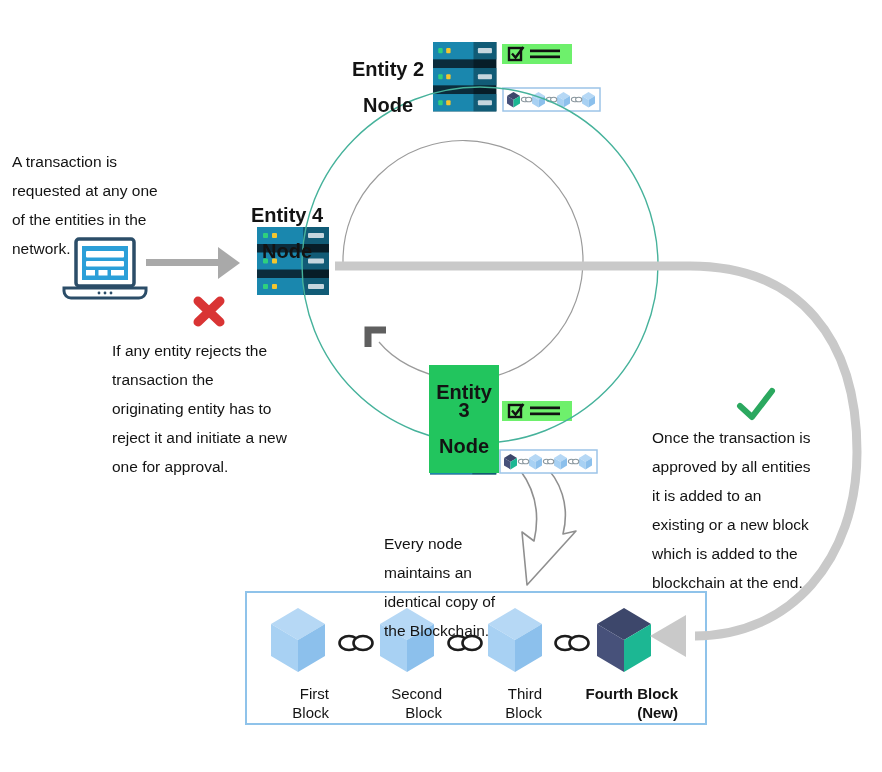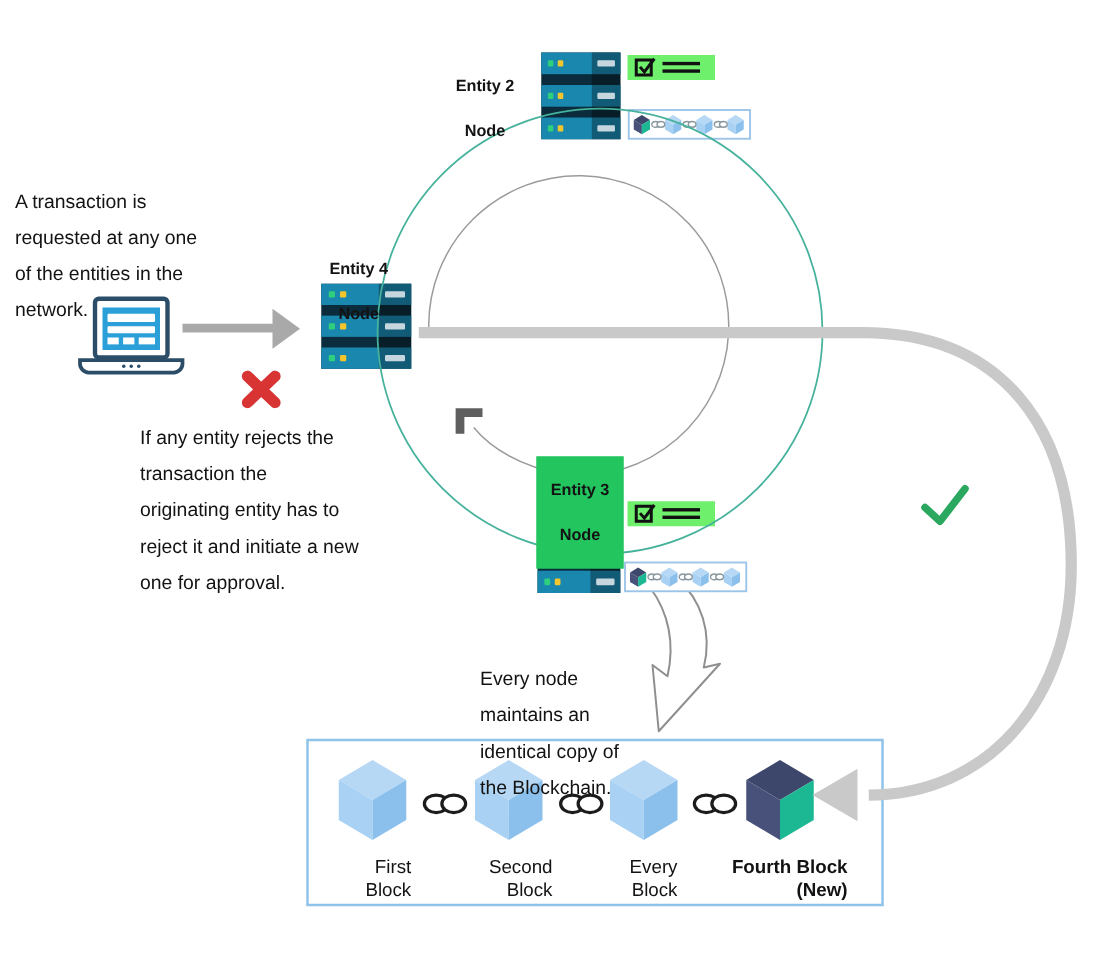--- a/index.html
+++ b/index.html
@@ -1,20 +1,20 @@
 <!DOCTYPE html>
 <html><head>
 <meta charset="utf-8">
 <style>
   html,body{margin:0;padding:0;background:#fff;}
   #stage{position:relative;width:882px;height:772px;background:#fff;overflow:hidden;
          font-family:"Liberation Sans",sans-serif;color:#131313;}
   #gfx{position:absolute;left:0;top:0;}
   .txt{position:absolute;font-size:15.5px;line-height:29px;text-align:left;white-space:pre-line;}
-  .elabel{position:absolute;font-size:13px;line-height:18px;font-weight:bold;text-align:center;white-space:pre-line;}
+  .elabel{position:absolute;font-size:20px;line-height:18px;font-weight:bold;text-align:center;white-space:pre-line;}
   .elabel.bg{background:#22c55e;}
   .blabel{position:absolute;font-size:15px;line-height:19px;text-align:right;white-space:pre-line;}
   .btitle{position:absolute;font-size:16px;font-weight:bold;text-align:center;}
 </style>
 </head>
 <body>
 
 <div id="stage">
 
 <svg id="gfx" width="882" height="772" viewBox="0 0 882 772">
@@ -149,37 +149,43 @@
 network.</div>
   <div class="txt" style="left:112px;top:336px;width:200px;">If any entity rejects the
 transaction the
 originating entity has to
 reject it and initiate a new
 one for approval.</div>
   <div class="txt" style="left:384px;top:487px;width:135px;margin-top:42px;">Every node
 maintains an
 identical copy of
 the Blockchain.</div>
+  <div class="txt" style="left:652px;top:423px;width:196px;">Once the transaction is
+approved by all entities
+it is added to an
+existing or a new block
+which is added to the
+blockchain at the end.</div>
 
   <div class="elabel" style="left:242px;top:188px;width:90px;">
     <div>Entity 4</div>
     <div>Node</div>
   </div>
   <div class="elabel" style="left:343px;top:42px;width:90px;">
     <div>Entity 2</div>
     <div>Node</div>
   </div>
   <div class="elabel bg" style="left:429px;top:365px;width:70px;">
     <div>Entity 3</div>
     <div>Node</div>
   </div>
 
   <div class="blabel" style="left:269px;top:684px;width:60px;">First
 Block</div>
   <div class="blabel" style="left:372px;top:684px;width:70px;">Second
 Block</div>
-  <div class="blabel" style="left:482px;top:684px;width:60px;">Every
+  <div class="blabel" style="left:482px;top:684px;width:60px;">Third
 Block</div>
   <div class="blabel" style="left:578px;top:684px;width:100px;font-weight:bold;">Fourth Block
 (New)</div>
 
 
 </div>
 
 </body></html>

